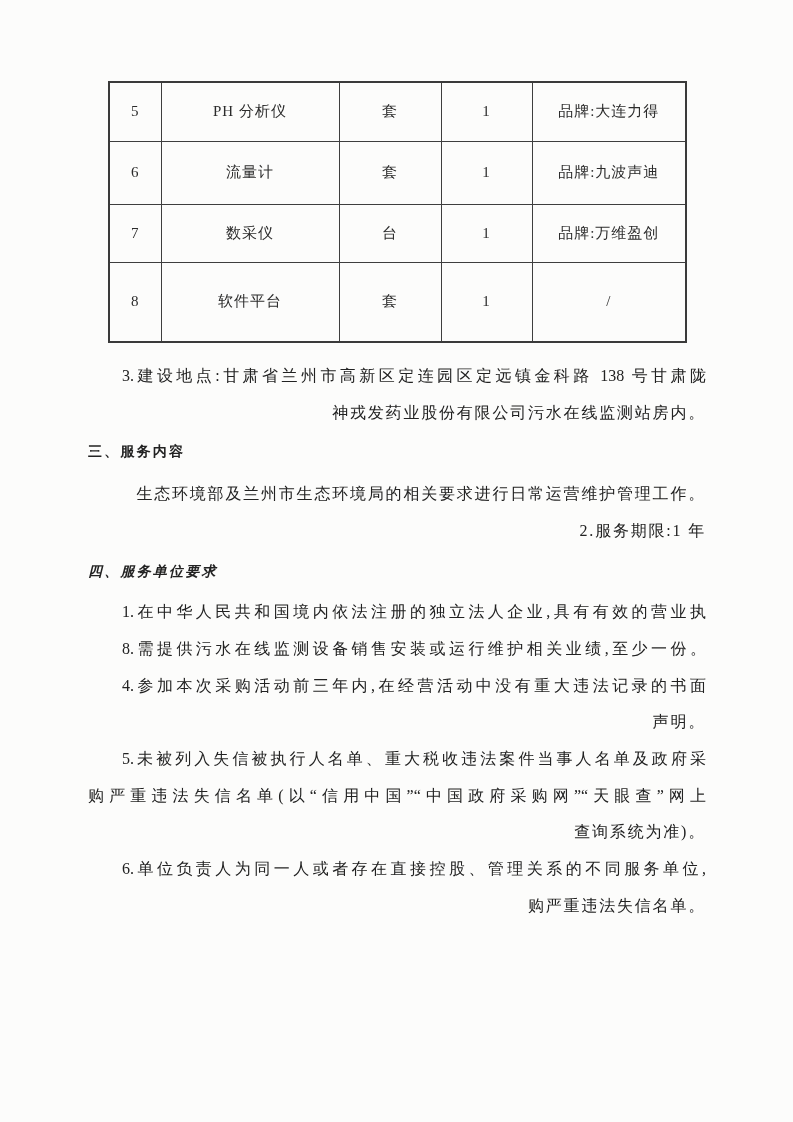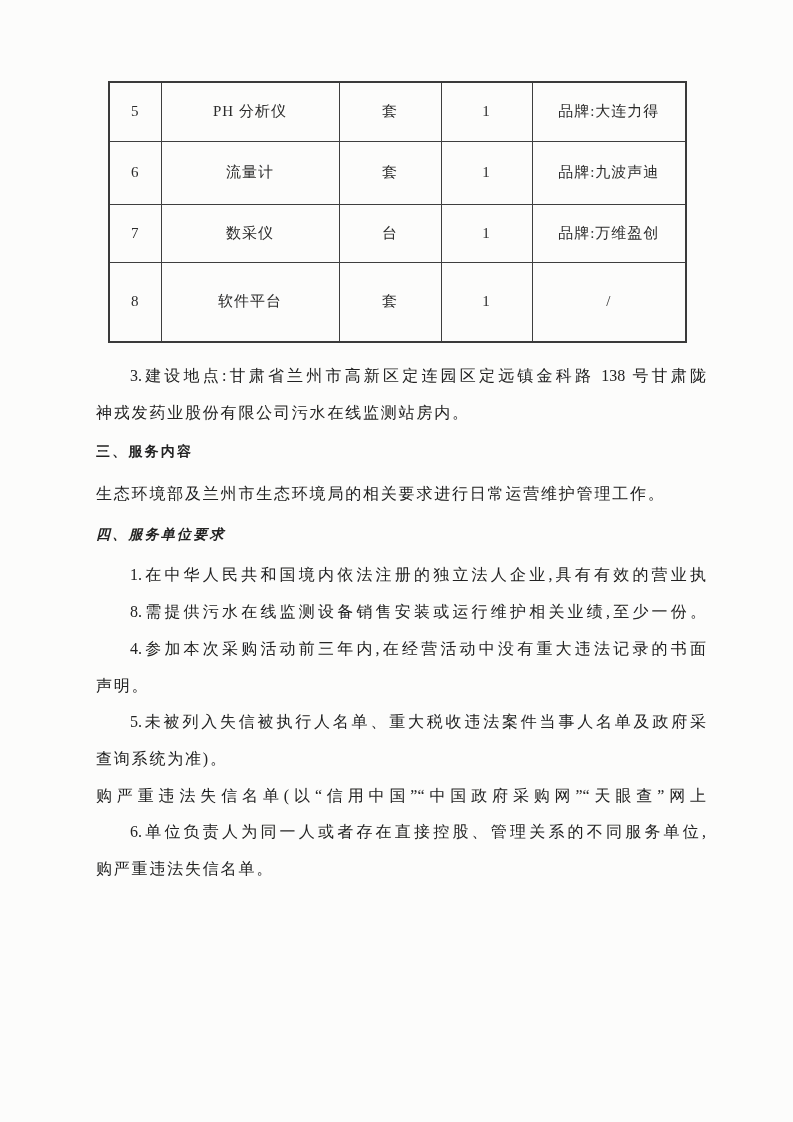--- a/index.html
+++ b/index.html
@@ -41,28 +41,27 @@
   col.c-unit  { width:102px; }
   col.c-qty   { width:91px; }
   col.c-brand { width:154px; }
 
   
   .doc-body {
     margin-top:15px;
     font-size:16px;
     line-height:36.7px;
     color:#222;
-    margin-left:8px;
   }
   .line {
     height:36.7px;
     letter-spacing:1.8px;
     white-space:nowrap;
     overflow:hidden;
-    text-align:left;
+    text-align:right;
   }
   .line.fill {
     letter-spacing:normal;
     text-align:justify;
     text-align-last:justify;
   }
   .line.indent { text-indent:34px; }
   .heading {
     height:36.7px;
     line-height:36.7px;
@@ -119,26 +118,27 @@
           <td>/</td>
         </tr>
       </tbody>
     </table>
 
     <div class="doc-body">
       <div class="line indent fill">3.建设地点:甘肃省兰州市高新区定连园区定远镇金科路 138 号甘肃陇</div>
       <div class="line">神戎发药业股份有限公司污水在线监测站房内。</div>
       <div class="heading h-a">三、服务内容</div>
       <div class="line">生态环境部及兰州市生态环境局的相关要求进行日常运营维护管理工作。</div>
+      <div class="line indent">2.服务期限:1 年</div>
       <div class="heading h-b">四、服务单位要求</div>
       <div class="line indent fill">1.在中华人民共和国境内依法注册的独立法人企业,具有有效的营业执</div>
       <div class="line indent fill">8.需提供污水在线监测设备销售安装或运行维护相关业绩,至少一份。</div>
       <div class="line indent fill">4.参加本次采购活动前三年内,在经营活动中没有重大违法记录的书面</div>
       <div class="line">声明。</div>
       <div class="line indent fill">5.未被列入失信被执行人名单、重大税收违法案件当事人名单及政府采</div>
+      <div class="line fill">购严重违法失信名单(以“信用中国”“中国政府采购网”“天眼查”网上</div>
       <div class="line">查询系统为准)。</div>
-      <div class="line fill">购严重违法失信名单(以“信用中国”“中国政府采购网”“天眼查”网上</div>
       <div class="line indent fill">6.单位负责人为同一人或者存在直接控股、管理关系的不同服务单位,</div>
       <div class="line">购严重违法失信名单。</div>
     </div>
 
   </div>
 </div>
 
 </body></html>

